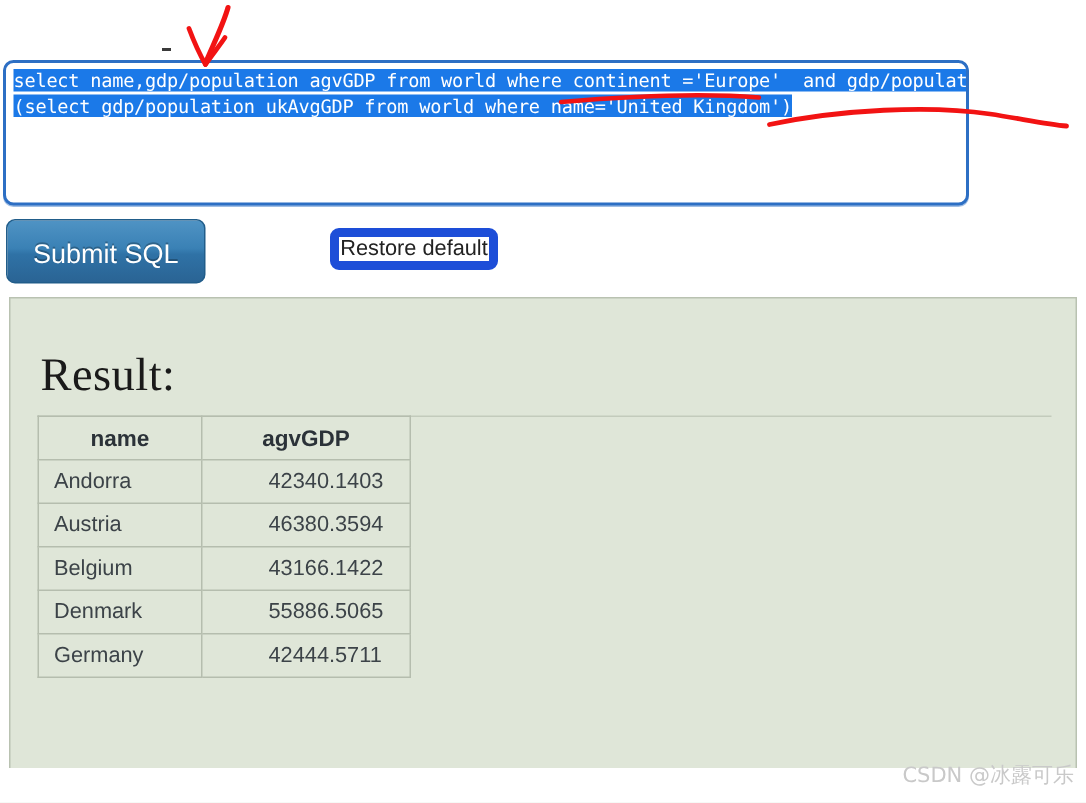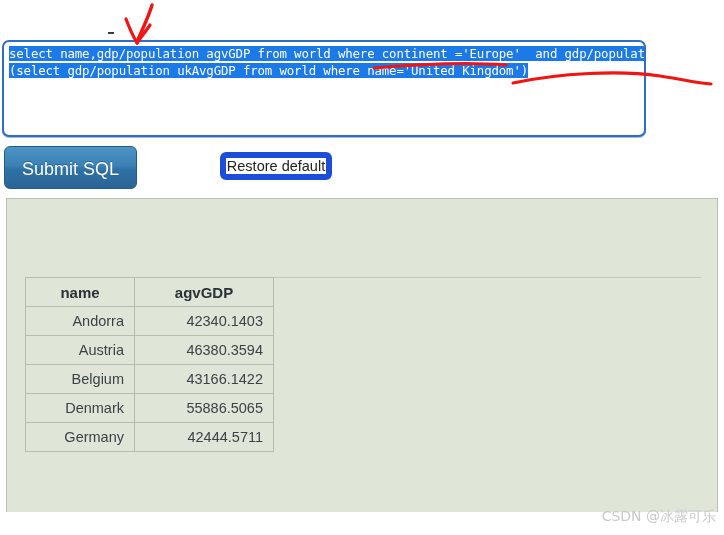--- a/index.html
+++ b/index.html
@@ -131,25 +131,25 @@
     padding: 0 10px;
     background: #dfe6d8;
   }
   #result-table th {
     font-weight: bold;
     color: #2b3238;
     text-align: center;
     font-size: 15px;
   }
   #result-table td.col-name {
-    text-align: right;
+    text-align: left;
     width: 88px;
   }
   #result-table td.col-val {
-    text-align: right;
+    text-align: left;
     width: 84px;
     padding-left: 44px;
   }
   #result-table th.col-name { width: 88px; }
   #result-table th.col-val  { width: 84px; }
 
   
   #annotation-layer {
     position: absolute;
     left: 0;
@@ -184,20 +184,21 @@
 <div id="tick-mark"></div>
 
 <div id="sql-editor-wrap">
   <div id="sql-editor-text"><span class="sel">select name,gdp/population agvGDP from world where continent ='Europe'  and gdp/population &gt;(select gdp/population ukAvgGDP from world where name='United Kingdom')</span></div>
 </div>
 
 <button id="submit-sql-button">Submit SQL</button>
 <button id="restore-default-button">Restore default</button>
 
 <div id="result-panel">
+  <h1 id="result-title">Result:</h1>
   <div id="result-title-rule"></div>
   <table id="result-table">
     <thead>
       <tr>
         <th class="col-name">name</th>
         <th class="col-val">agvGDP</th>
       </tr>
     </thead>
     <tbody id="result-table-body">
         <tr>

